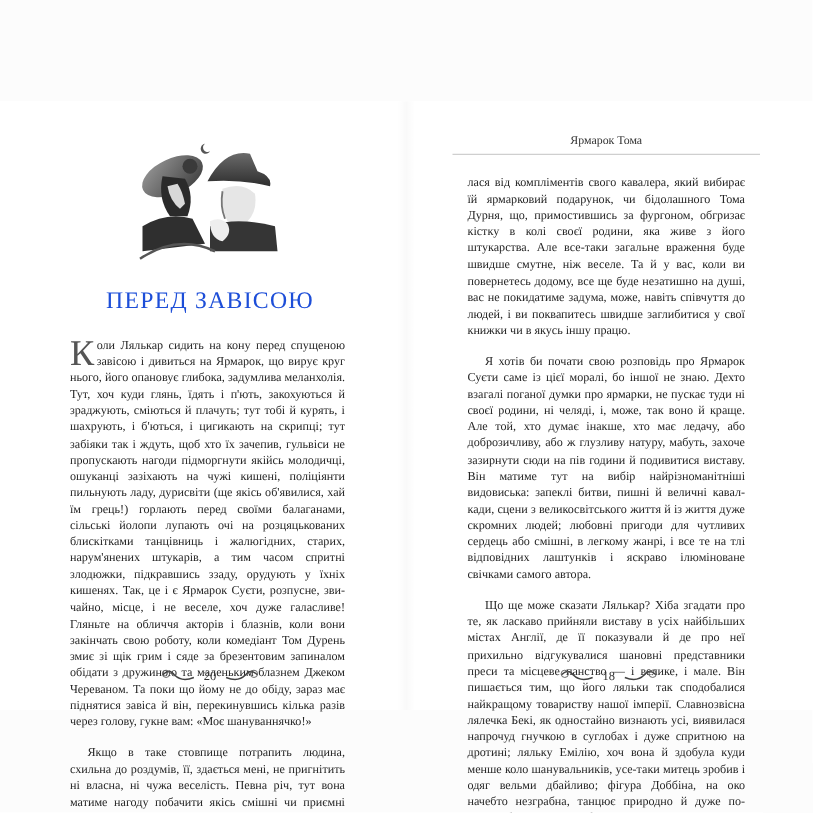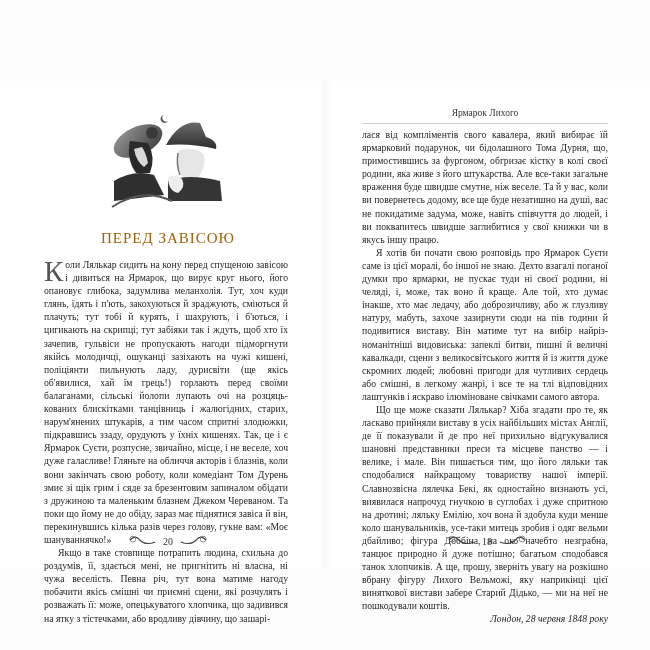--- a/index.html
+++ b/index.html
@@ -28,31 +28,31 @@
       background: linear-gradient(90deg, rgba(0,0,0,0) 0%, rgba(0,0,0,0.025) 50%, rgba(0,0,0,0) 100%);
     }
 
     
     .illustration {
       position: absolute; left: 108px; top: 30px; width: 120px; height: 100px;
     }
 
     .chapter-title {
       position: absolute; left: 40px; width: 256px; top: 149px;
-      text-align: center; font-size: 15px; letter-spacing: 1px;
-      color: #a16207; font-family: "Liberation Serif", serif;
+      text-align: center; font-size: 19px; letter-spacing: 1px;
+      color: #1d4ed8; font-family: "Liberation Serif", serif;
     }
 
     .text {
       position: absolute;
       font-size: 9.7px; line-height: 13.1px;
       text-align: justify; hyphens: manual;
       color: #262626;
     }
-    .text p { margin: 0; text-indent: 14px; }
+    .text p { margin: 12px; text-indent: 14px; }
     .text p.first { text-indent: 0; }
     .dropcap {
       float: left; font-size: 29px; line-height: 22px; color: #555;
       margin: 2px 2px 0 0;
     }
     .left .text { left: 44px; top: 177px; width: 244px; }
     .right .text { left: 362px; top: 47px; width: 246px; }
     .right .text { left: 37px; }
 
     .running-head {
@@ -130,21 +130,21 @@
       <svg class="orn" viewBox="0 0 32 14">
         <path d="M30 6 q-6 -6 -10 0 q-6 6 -16 2" stroke="#444" stroke-width="1.2" fill="none"></path>
         <circle cx="27" cy="5" r="3" fill="none" stroke="#666" stroke-width="0.8"></circle>
       </svg>
     </div>
   </div>
 
   <div class="gutter"></div>
 
   <div class="page right">
-    <div class="running-head">Ярмарок Лихого</div>
+    <div class="running-head">Ярмарок Тома</div>
 
     <div class="text">
       <p class="first">лася від компліментів свого кавалера, який вибирає їй ярмарко­вий подарунок, чи бідолашного Тома Дурня, що, примостившись за фургоном, обгризає кістку в колі своєї родини, яка живе з його штукарства. Але все-таки загальне враження буде швидше смут­не, ніж веселе. Та й у вас, коли ви повернетесь додому, все ще буде незатишно на душі, вас не покидатиме задума, може, навіть спів­чуття до людей, і ви поквапитесь швидше заглибитися у свої книжки чи в якусь іншу працю.</p>
       <p>Я хотів би почати свою розповідь про Ярмарок Суєти саме із цієї моралі, бо іншої не знаю. Дехто взагалі поганої думки про ярмарки, не пускає туди ні своєї родини, ні челяді, і, може, так во­но й краще. Але той, хто думає інакше, хто має ледачу, або добро­зичливу, або ж глузливу натуру, мабуть, захоче зазирнути сюди на пів години й подивитися виставу. Він матиме тут на вибір найріз­номанітніші видовиська: запеклі битви, пишні й величні кавал­кади, сцени з великосвітського життя й із життя дуже скромних людей; любовні пригоди для чутливих сердець або смішні, в лег­кому жанрі, і все те на тлі відповідних лаштунків і яскраво ілюмі­новане свічками самого автора.</p>
       <p>Що ще може сказати Лялькар? Хіба згадати про те, як ласкаво прийняли виставу в усіх найбільших містах Англії, де її показу­вали й де про неї прихильно відгукувалися шановні представники преси та місцеве панство — і велике, і мале. Він пишається тим, що його ляльки так сподобалися найкращому товариству нашої імперії. Славнозвісна лялечка Бекі, як одностайно визнають усі, виявилася напрочуд гнучкою в суглобах і дуже спритною на дро­тині; ляльку Емілію, хоч вона й здобула куди менше коло шануваль­ників, усе-таки митець зробив і одяг вельми дбайливо; фігура Доббіна, на око начебто незграбна, танцює природно й дуже по­тішно; багатьом сподобався танок хлопчиків. А ще, прошу, звер­ніть увагу на розкішно вбрану фігуру Лихого Вельможі, яку на­прикінці цієї виняткової вистави забере Старий Дідько, — ми на неї не пошкодували коштів.</p>
       <p class="signature">Лондон, 28 червня 1848 року</p>
     </div>
 
     <div class="folio">
       <svg class="orn" viewBox="0 0 32 14">

